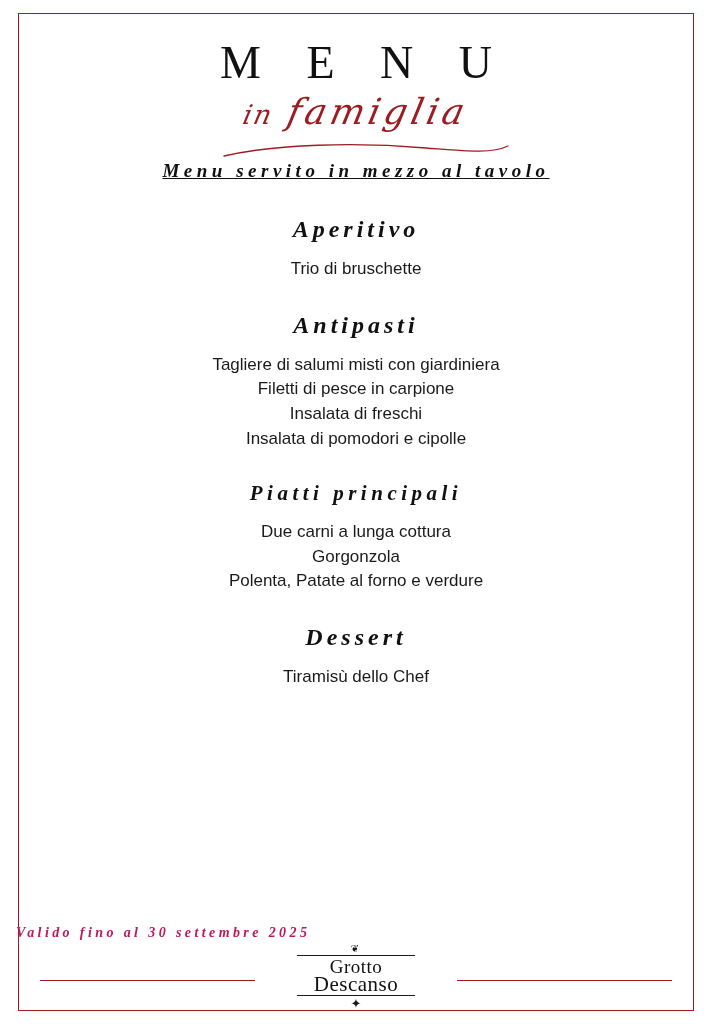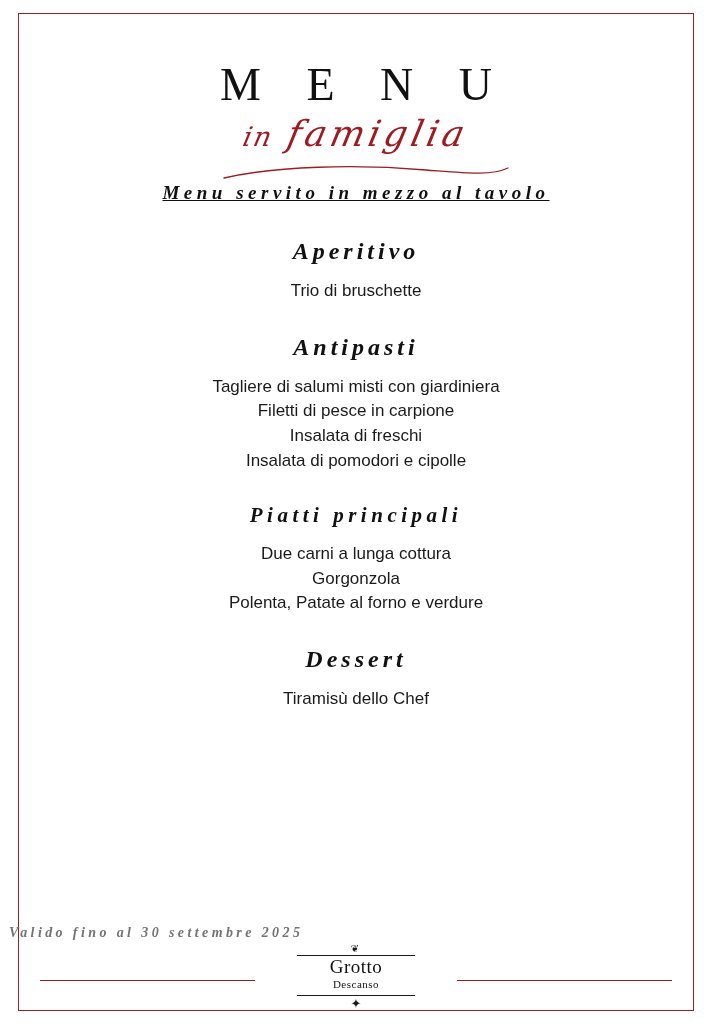--- a/index.html
+++ b/index.html
@@ -40,21 +40,21 @@
     width: 100%;
     height: 100%;
     box-sizing: border-box;
     padding: 38px 60px 0 60px;
     text-align: center;
   }
 
   
   .title-block {
     position: relative;
-    margin-top: 24px;
+    margin-top: 2px;
     height: 108px;
   }
   .menu-title {
     font-family: "Liberation Serif", serif;
     font-size: 46px;
     letter-spacing: 17px;
     font-weight: 400;
     color: #111111;
     line-height: 1;
     text-indent: 17px;
@@ -121,29 +121,29 @@
     font-size: 17px;
     line-height: 1.45;
     color: #1a1a1a;
   }
 
   .spacer-aperitivo { margin-top: 34px; }
 
   
   .validity {
     position: absolute;
-    left: 9px;
+    left: 16px;
     right: 0;
     bottom: 83px;
     font-family: "Liberation Serif", serif;
     font-style: italic;
     font-weight: bold;
     font-size: 14px;
     letter-spacing: 3.4px;
-    color: #737373;
+    color: #be185d;
   }
 
   .footer-rule {
     position: absolute;
     bottom: 43px;
     left: 40px;
     right: 40px;
     height: 1px;
   }
   .footer-rule .line {
@@ -171,21 +171,21 @@
     color: #1a1a1a;
   }
   .logo .logo-name1 {
     font-family: "Liberation Serif", serif;
     font-size: 19px;
     letter-spacing: 0.5px;
     line-height: 19px;
   }
   .logo .logo-name2 {
     font-family: "Liberation Serif", serif;
-    font-size: 11px;
+    font-size: 21px;
     letter-spacing: 0.5px;
     line-height: 17px;
   }
   .logo .ornament-bottom {
     font-size: 13px;
     line-height: 13px;
     color: #1a1a1a;
   }
   .logo .logo-bar {
     width: 118px;

